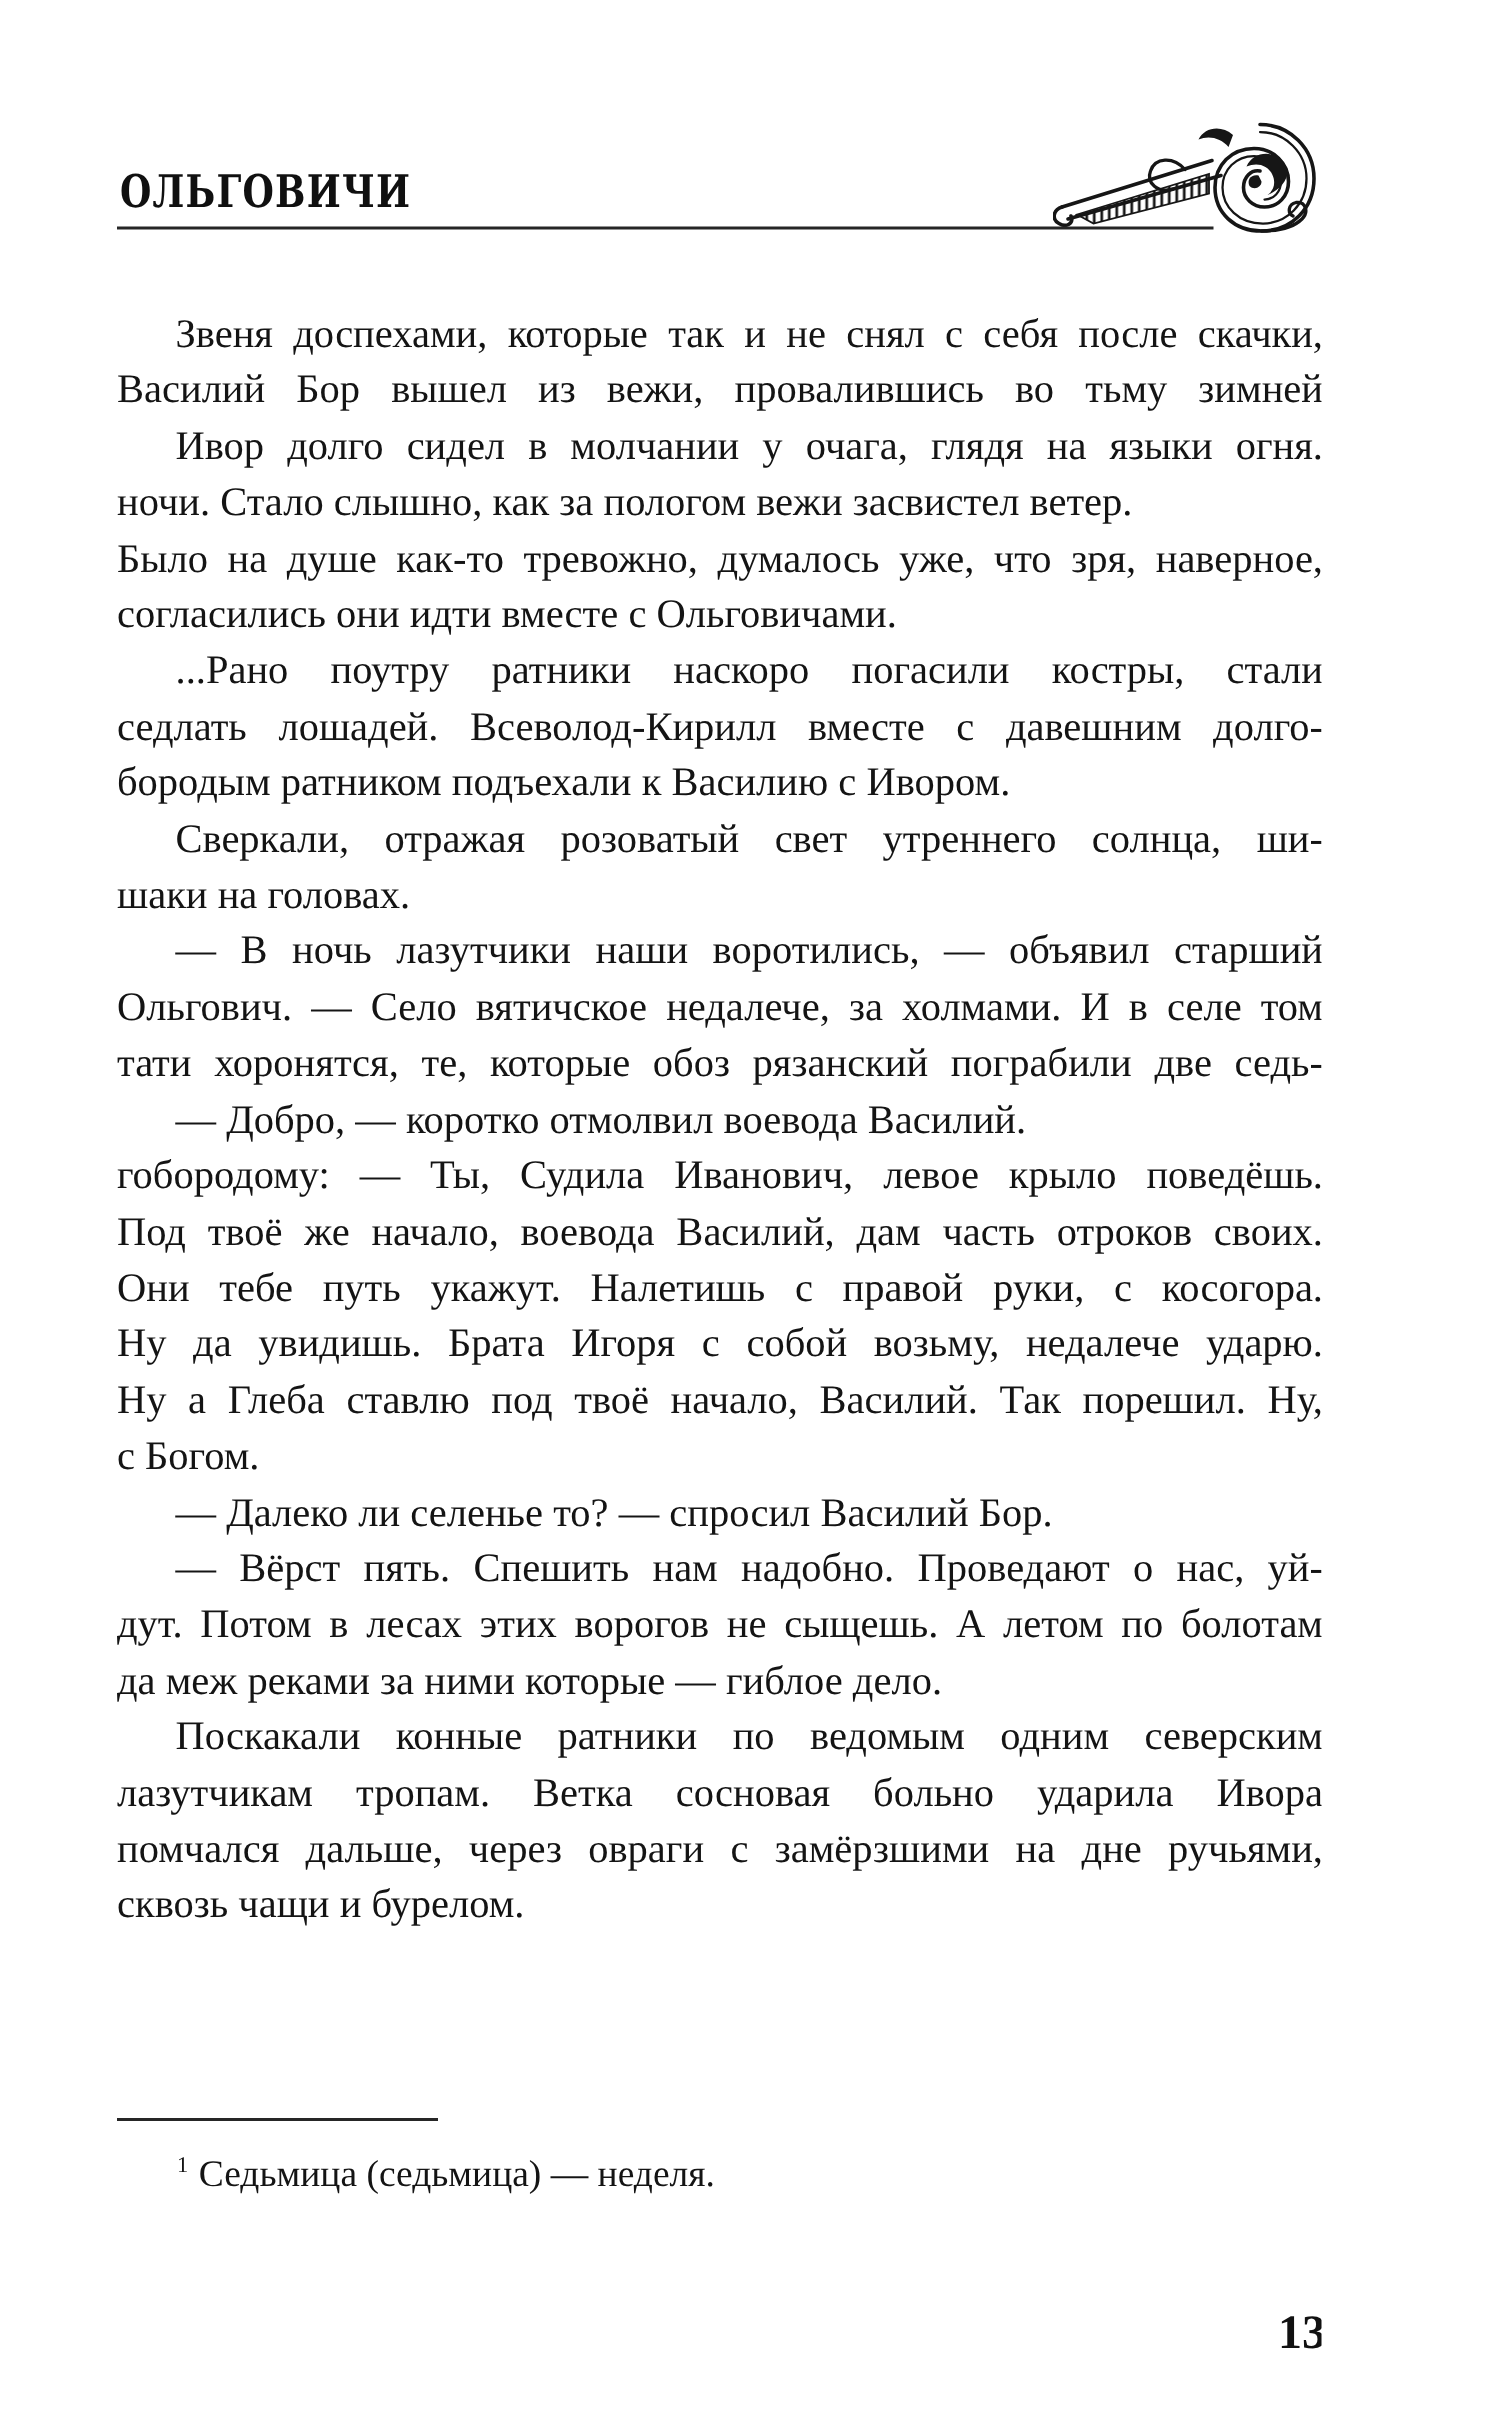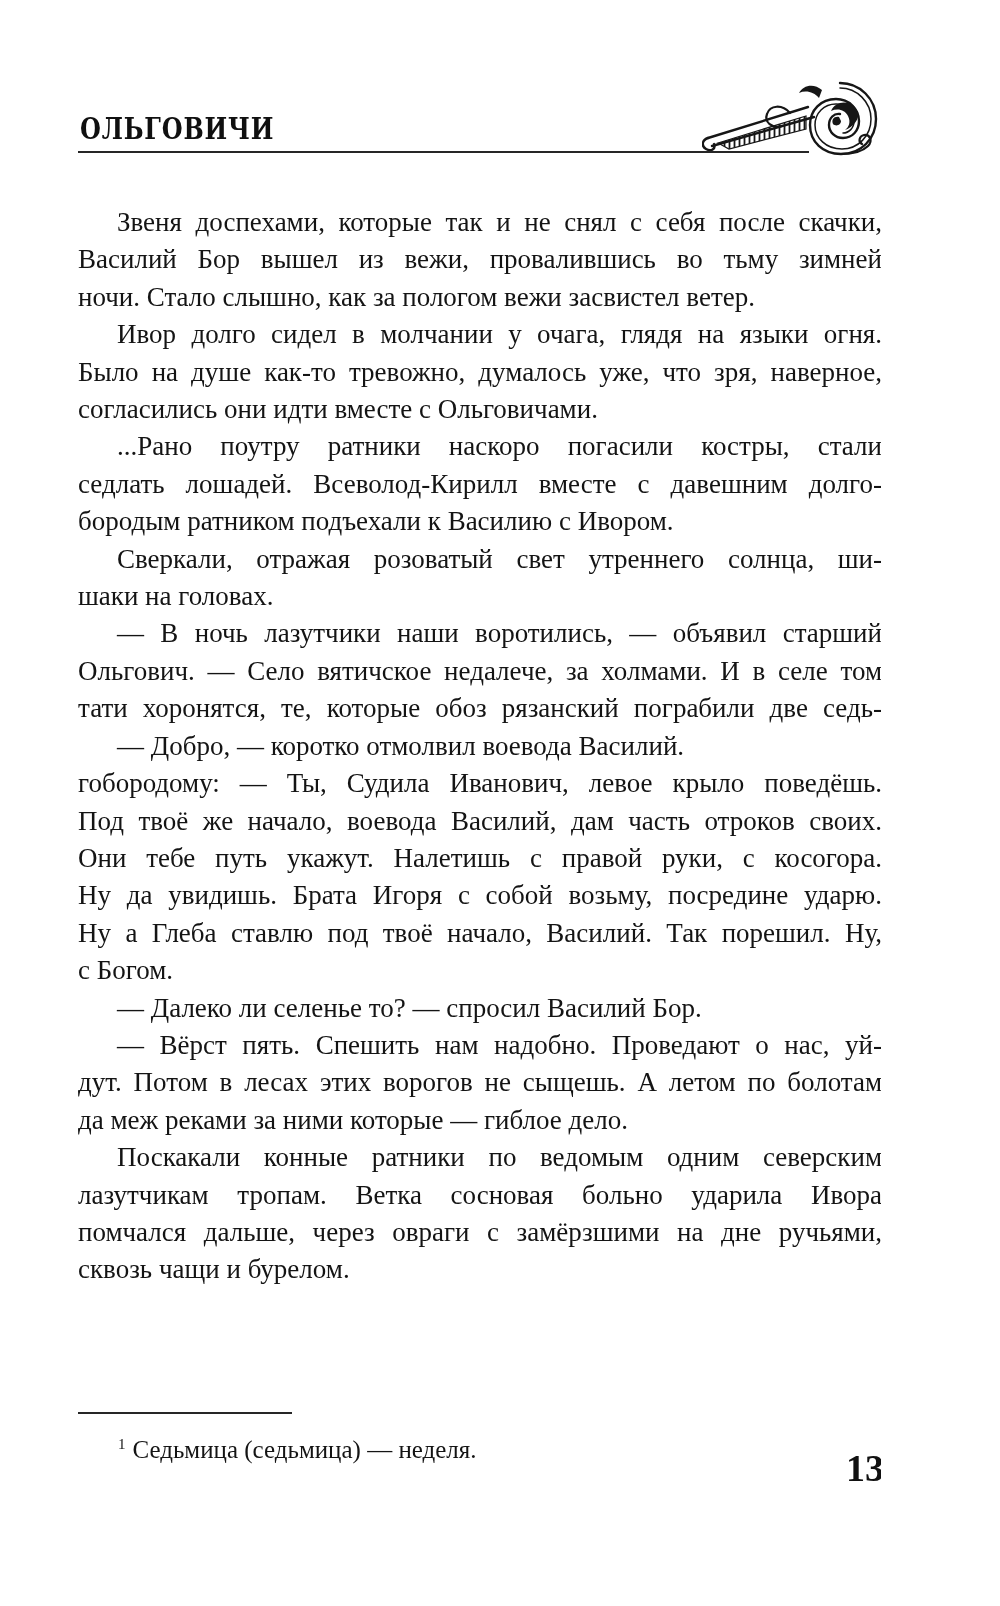--- a/index.html
+++ b/index.html
@@ -60,24 +60,24 @@
     box-sizing:border-box;
     font-size:25px;
     line-height:32px;
   }
   .footnote sup {
     font-size:15px;
     vertical-align:super;
     margin-right:7px;
   }
   .page-number {
-    position:absolute; left:78px; top:1446px;
+    position:absolute; left:78px; top:1536px;
     width:806px;
     text-align:right;
-    font-size:38px;
+    font-size:32px;
     font-weight:700;
     color:#111;
   }
 </style>
 </head>
 <body>
 
 <div class="page">
 
   <div class="running-head">ОЛЬГОВИЧИ</div>
@@ -110,37 +110,37 @@
     <path d="M120,10 C112,3 101,5 97,13 C104,10 112,12 117,18 Z" fill="#161616"></path>
 
     <polygon points="16,63 104,36 104,49 27,69" fill="url(#hatch)" stroke="#161616" stroke-width="1.2"></polygon>
   </svg>
 
   <div class="header-rule"></div>
 
   <main class="body-text" id="body-text">
       <div class="ln ind">Звеня доспехами, которые так и не снял с себя после скачки,</div>
       <div class="ln">Василий Бор вышел из вежи, провалившись во тьму зимней</div>
+      <div class="ln ind">Ивор долго сидел в молчании у очага, глядя на языки огня.</div>
       <div class="ln end">ночи. Стало слышно, как за пологом вежи засвистел ветер.</div>
-      <div class="ln ind">Ивор долго сидел в молчании у очага, глядя на языки огня.</div>
       <div class="ln">Было на душе как-то тревожно, думалось уже, что зря, наверное,</div>
       <div class="ln end">согласились они идти вместе с Ольговичами.</div>
       <div class="ln ind">...Рано поутру ратники наскоро погасили костры, стали</div>
       <div class="ln">седлать лошадей. Всеволод-Кирилл вместе с давешним долго-</div>
       <div class="ln end">бородым ратником подъехали к Василию с Ивором.</div>
       <div class="ln ind">Сверкали, отражая розоватый свет утреннего солнца, ши-</div>
       <div class="ln end">шаки на головах.</div>
       <div class="ln ind">— В ночь лазутчики наши воротились, — объявил старший</div>
       <div class="ln">Ольгович. — Село вятичское недалече, за холмами. И в селе том</div>
       <div class="ln">тати хоронятся, те, которые обоз рязанский пограбили две седь-</div>
       <div class="ln ind end">— Добро, — коротко отмолвил воевода Василий.</div>
       <div class="ln">гобородому: — Ты, Судила Иванович, левое крыло поведёшь.</div>
       <div class="ln">Под твоё же начало, воевода Василий, дам часть отроков своих.</div>
       <div class="ln">Они тебе путь укажут. Налетишь с правой руки, с косогора.</div>
-      <div class="ln">Ну да увидишь. Брата Игоря с собой возьму, посредине ударю.</div>
+      <div class="ln">Ну да увидишь. Брата Игоря с собой возьму, недалече ударю.</div>
       <div class="ln">Ну а Глеба ставлю под твоё начало, Василий. Так порешил. Ну,</div>
       <div class="ln end">с Богом.</div>
       <div class="ln ind end">— Далеко ли селенье то? — спросил Василий Бор.</div>
       <div class="ln ind">— Вёрст пять. Спешить нам надобно. Проведают о нас, уй-</div>
       <div class="ln">дут. Потом в лесах этих ворогов не сыщешь. А летом по болотам</div>
       <div class="ln end">да меж реками за ними которые — гиблое дело.</div>
       <div class="ln ind">Поскакали конные ратники по ведомым одним северским</div>
       <div class="ln">лазутчикам тропам. Ветка сосновая больно ударила Ивора</div>
       <div class="ln">помчался дальше, через овраги с замёрзшими на дне ручьями,</div>
       <div class="ln end">сквозь чащи и бурелом.</div>

